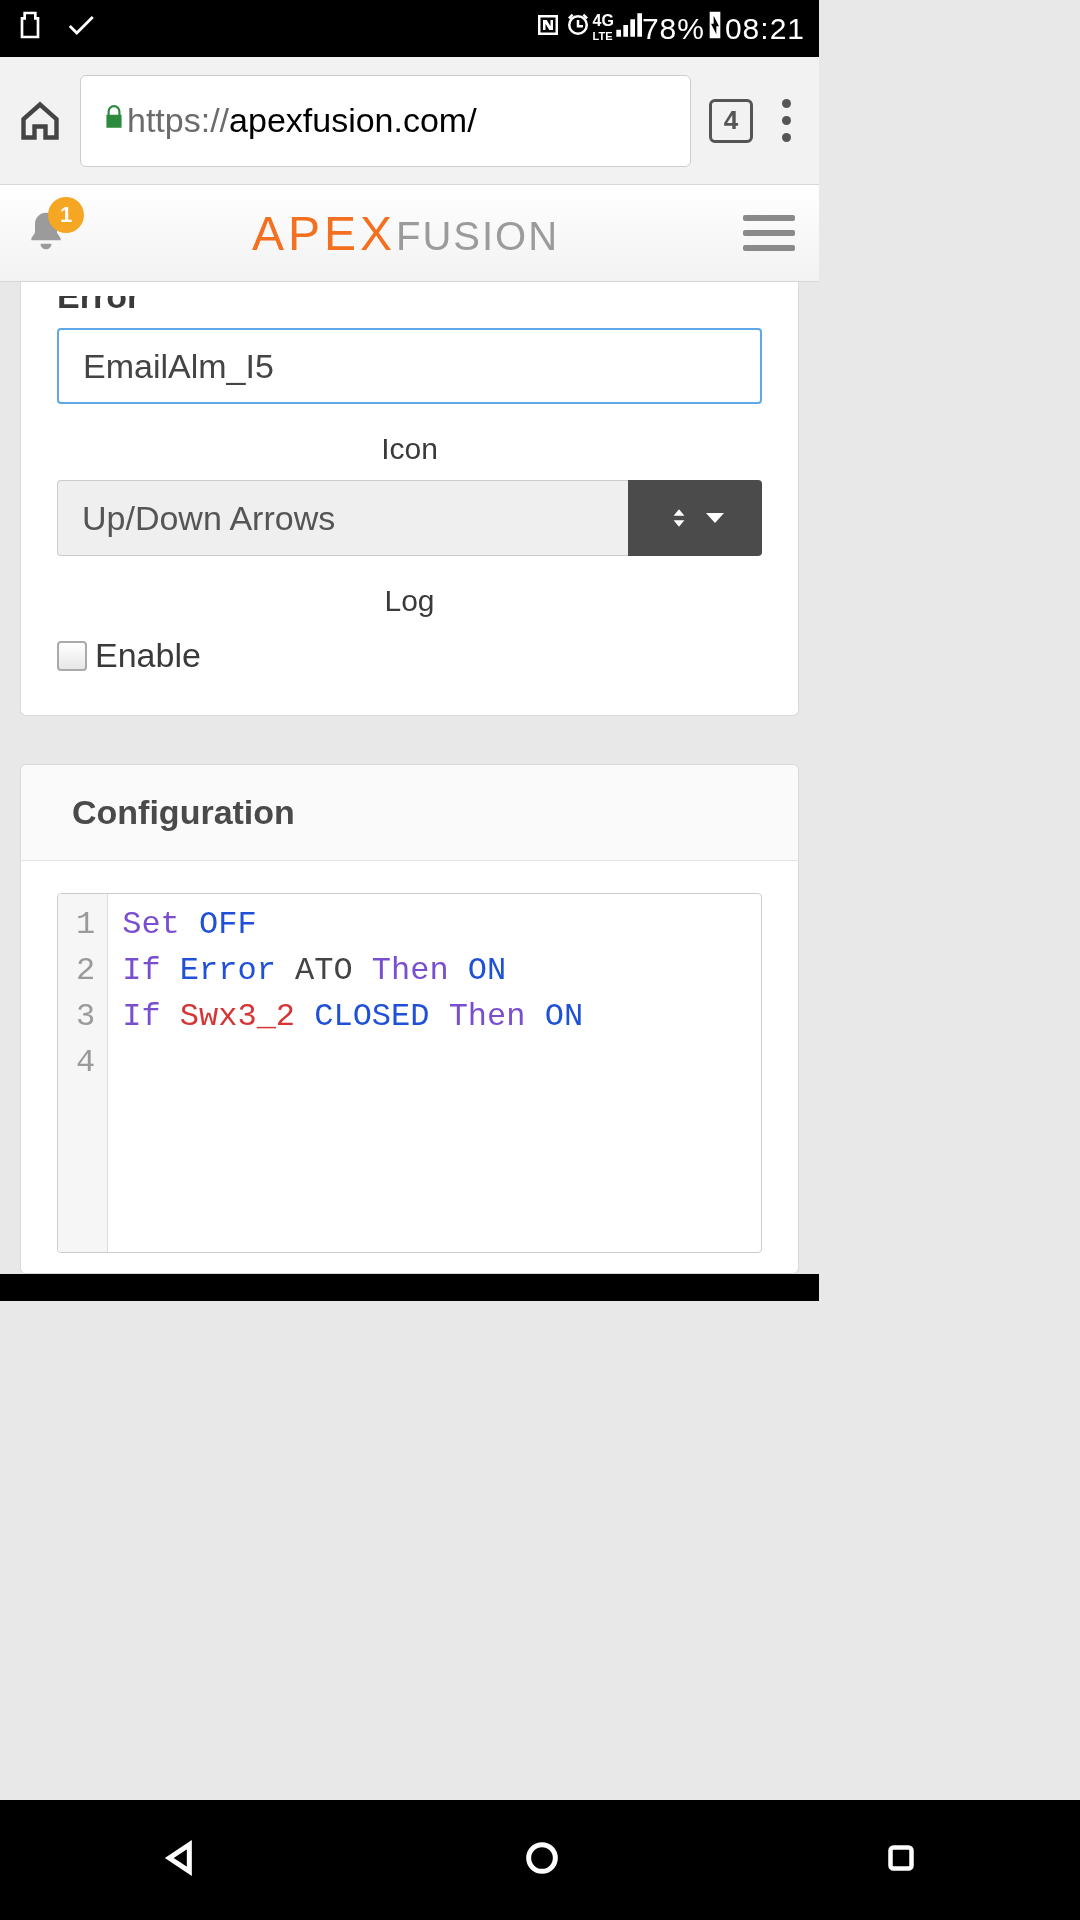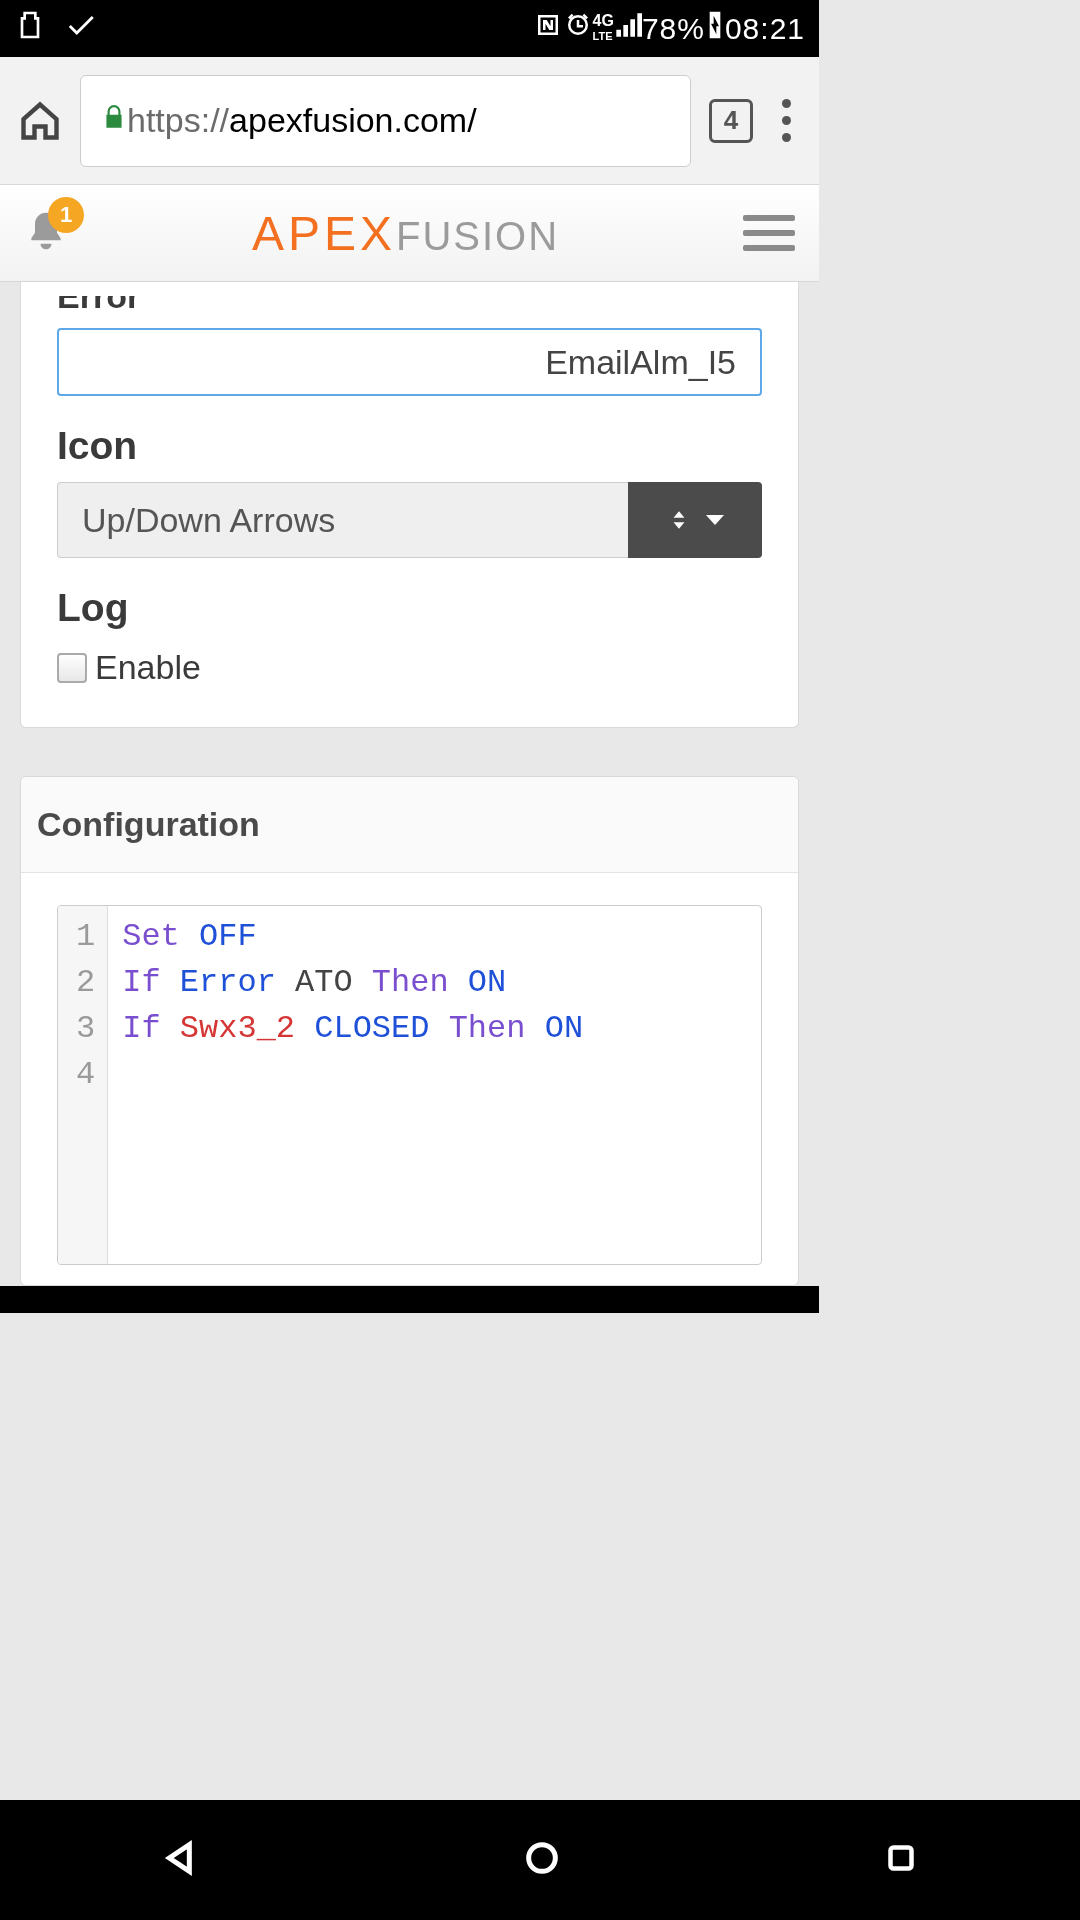--- a/index.html
+++ b/index.html
@@ -31,27 +31,27 @@
   .logo .a { color: #f37021; }
   .logo .b { color: #9b9b9b; font-size: 40px; letter-spacing: 2px; }
   .hamburger { display: flex; flex-direction: column; gap: 9px; cursor: pointer; }
   .hamburger span { width: 52px; height: 6px; background: #8a8a8a; border-radius: 2px; }
 
   
   .content { padding: 0 20px; }
   .card { background: #fff; border: 1px solid #d9d9d9; border-radius: 6px; margin-top: 0; padding: 20px 36px 40px; }
   .card.first { border-top: none; border-top-left-radius: 0; border-top-right-radius: 0; }
   .card + .card { margin-top: 48px; padding: 0; }
-  .card-header { font-size: 34px; font-weight: 700; color: #4a4a4a; padding: 28px 16px; border-bottom: 1px solid #e3e3e3; background: #fafafa; border-radius: 6px 6px 0 0;}
+  .card-header { font-size: 34px; font-weight: 700; color: #4a4a4a; padding: 28px 51px; border-bottom: 1px solid #e3e3e3; background: #fafafa; border-radius: 6px 6px 0 0;}
   .card-body { padding: 20px 36px; }
 
-  .field-label { font-size: 39px; font-weight: 700; color: #3a3a3a; margin: 28px 0 14px; }
+  .field-label { font-size: 30px; font-weight: 400; color: #3a3a3a; margin: 28px 0 14px; text-align: center; }
   .label-cut { font-size: 34px; font-weight: 700; color: #3a3a3a; margin: -6px 0 14px; overflow: hidden; height: 18px; line-height: 0; }
 
-  .text-input { width: 100%; height: 68px; border: 2px solid #5fa8e8; border-radius: 4px; background: #fff; font-size: 34px; color: #444; padding: 0 24px; outline: none; text-align: right; }
+  .text-input { width: 100%; height: 76px; border: 2px solid #5fa8e8; border-radius: 4px; background: #fff; font-size: 34px; color: #444; padding: 0 24px; outline: none; }
 
   .select-row { display: flex; width: 100%; height: 76px; }
   .select-text { flex: 1; background: #efefef; border: 1px solid #ccc; border-right: none; border-radius: 4px 0 0 4px; display: flex; align-items: center; padding: 0 24px; font-size: 34px; color: #555; }
   .select-btn { width: 134px; background: #4b4b4b; border-radius: 0 4px 4px 0; display: flex; align-items: center; justify-content: center; gap: 14px; }
   .select-btn svg { fill: #fff; }
   .select-btn .caret { width: 0; height: 0; border-left: 9px solid transparent; border-right: 9px solid transparent; border-top: 10px solid #fff; }
 
   .check-row { display: flex; align-items: center; gap: 8px; margin-top: 18px; }
   .checkbox { width: 30px; height: 30px; border: 2px solid #aaa; border-radius: 4px; background: linear-gradient(#fff,#e7e7e7); }
   .check-label { font-size: 34px; color: #3a3a3a; }

